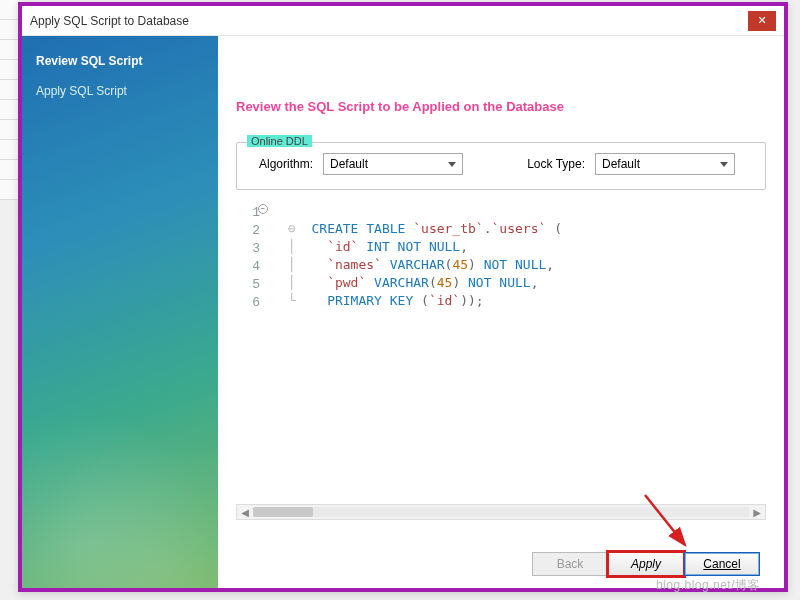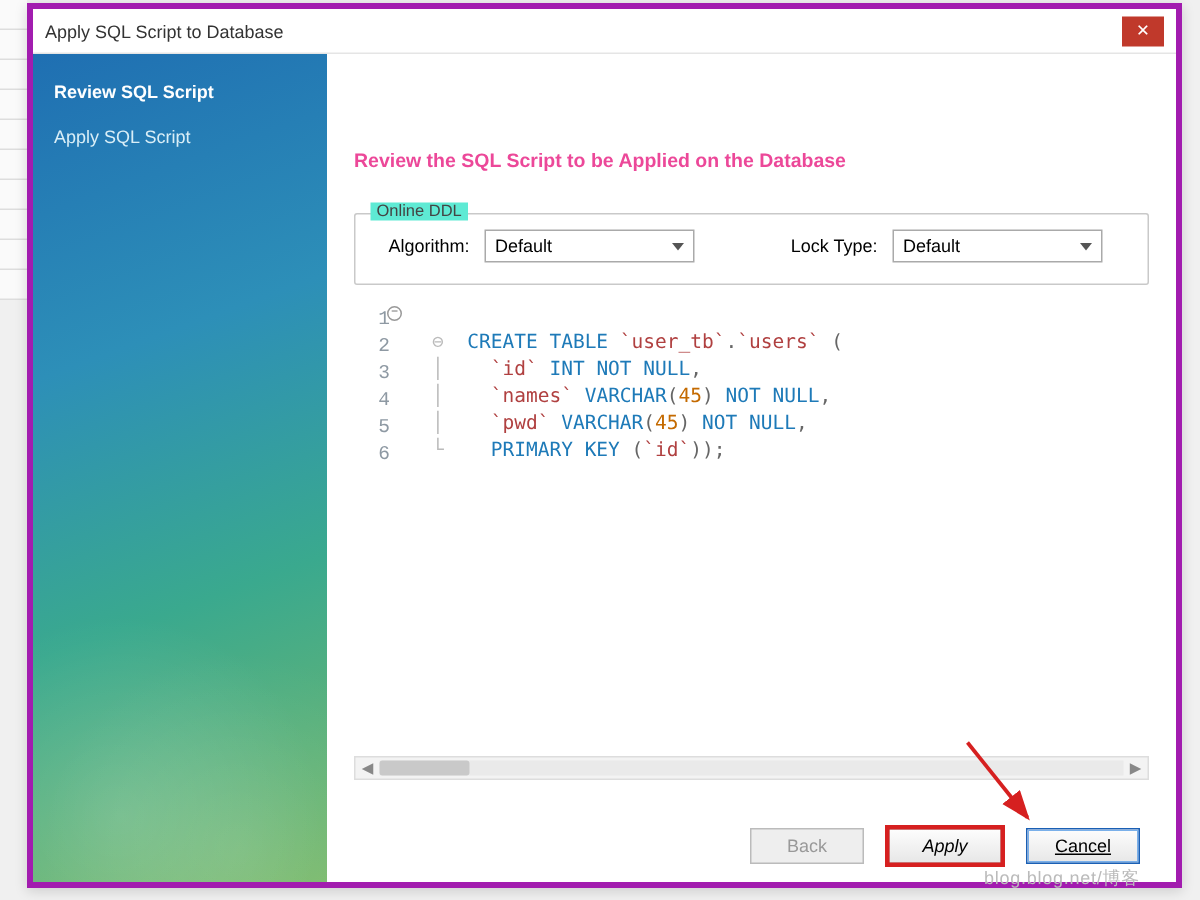--- a/index.html
+++ b/index.html
@@ -30,21 +30,21 @@
   .code pre { margin: 16px; white-space: pre; }
   .fold-mark { position:absolute; left:-10px; top:4px; width:10px; height:10px; border:1px solid #999; border-radius:50%; font-size:8px; line-height:8px; text-align:center; color:#666; background:#fff; }
   .kw { color: #1e7ab8; }
   .str { color: #b04040; }
   .num { color: #c46a00; }
   .punct { color: #666; }
   .hscroll { height: 16px; display: flex; align-items: center; border: 1px solid #ddd; background: #f3f3f3; margin-top: 4px; }
   .hscroll .arrow { width: 16px; text-align: center; color: #888; font-size: 10px; }
   .hscroll .track { flex: 1; height: 10px; background: #eaeaea; position: relative; }
   .hscroll .thumb { position: absolute; left: 0; top: 0; bottom: 0; width: 60px; background: #c9c9c9; border-radius: 2px; }
-  .button-row { margin-top: auto; padding-top: 20px; display: flex; justify-content: flex-end; gap: 16px; padding-right: 6px; padding-bottom: 4px; }
+  .button-row { margin-top: auto; padding-top: 20px; display: flex; justify-content: flex-end; gap: 0; padding-right: 6px; padding-bottom: 4px; }
   .btn { min-width: 76px; height: 24px; border: 1px solid #8a8a8a; background: linear-gradient(#fdfdfd,#e7e7e7); font-size: 12px; cursor: pointer; }
   .btn:disabled { color: #999; background: #eee; cursor: default; border-color:#bbb; }
   .btn.highlight { outline: 3px solid #d62020; outline-offset: -1px; font-style: italic; }
   .btn.default { border: 1px solid #1a5fb4; box-shadow: inset 0 0 0 1px #7ab0ea; text-decoration: underline; }
   .arrow-svg { position:absolute; left:640px; top:490px; pointer-events:none; }
   .watermark { position:absolute; right:40px; bottom:6px; color:#bbb; font-size:12px; letter-spacing:0.5px; pointer-events:none; }
   .bg-strip { position:absolute; left:0; width:18px; top:0; bottom:0; }
   .bg-strip div { height:20px; border-bottom:1px solid #ddd; background:#fafafa; }
 </style>
 </head>

